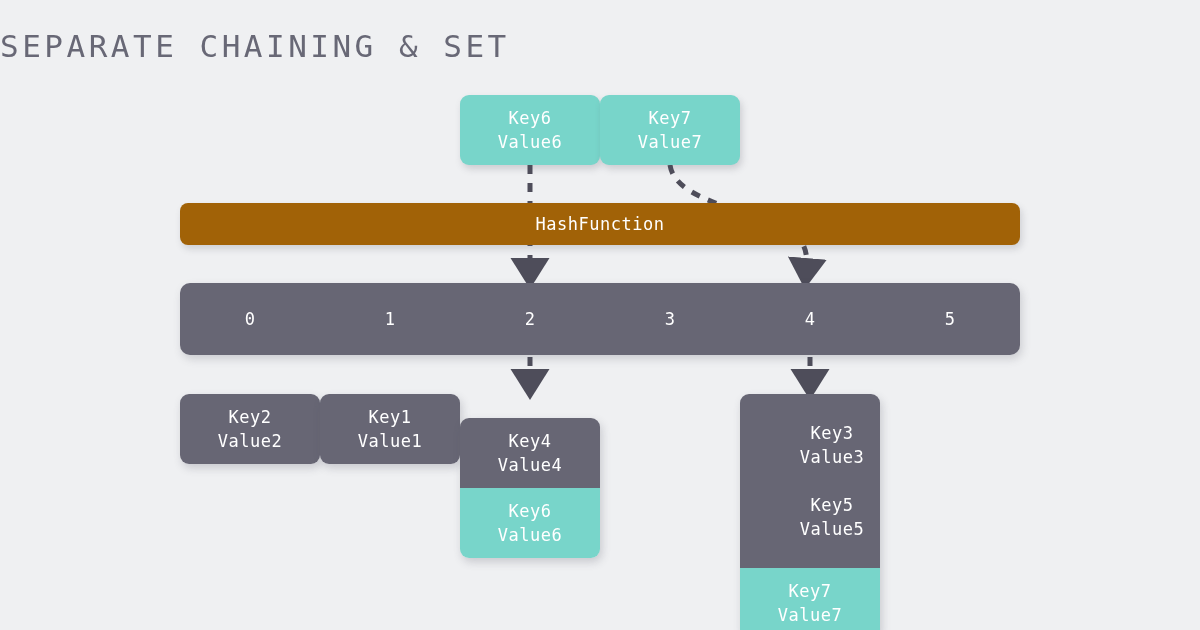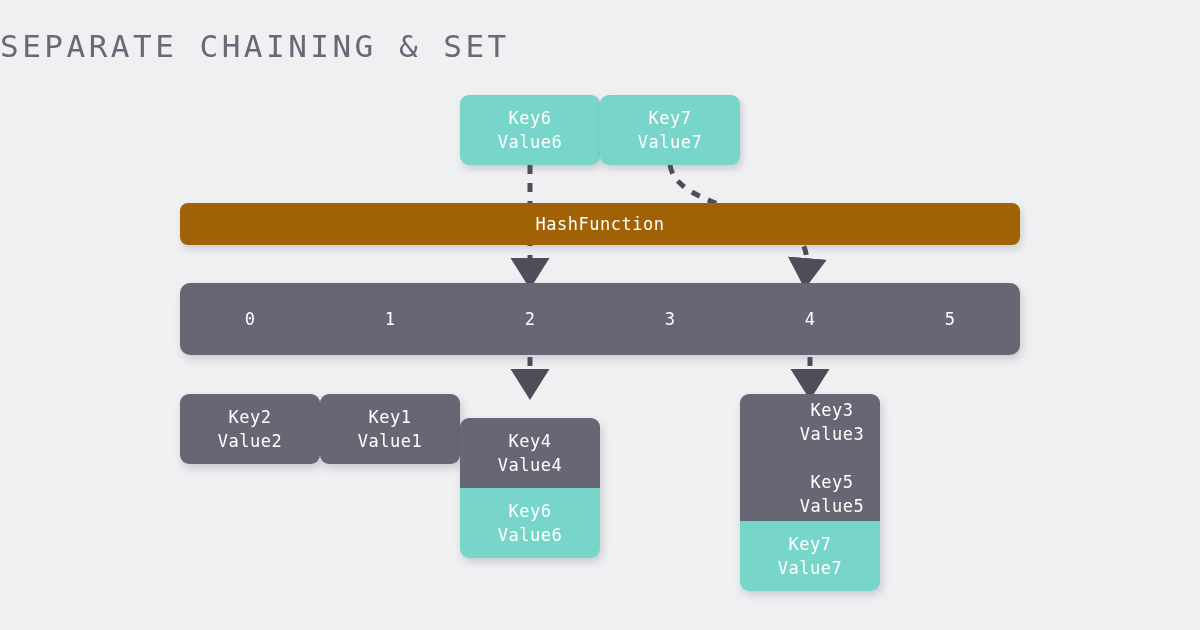--- a/index.html
+++ b/index.html
@@ -128,21 +128,21 @@
     align-items: center;
     justify-content: center;
     color: #ffffff;
     font-size: 17px;
     line-height: 24px;
     letter-spacing: 0.5px;
   }
   .cell.gray { background: #676674; }
   .cell.teal { background: #78d5ca; }
   .cell.h70  { height: 70px; }
-  .cell.h139 { height: 127px; padding-left: 44px; }
+  .cell.h139 { height: 174px; padding-left: 44px; }
 
   
   .arrows {
     position: absolute;
     left: 0; top: 0;
     width: 1200px; height: 630px;
     pointer-events: none;
   }
 </style>
 </head>

